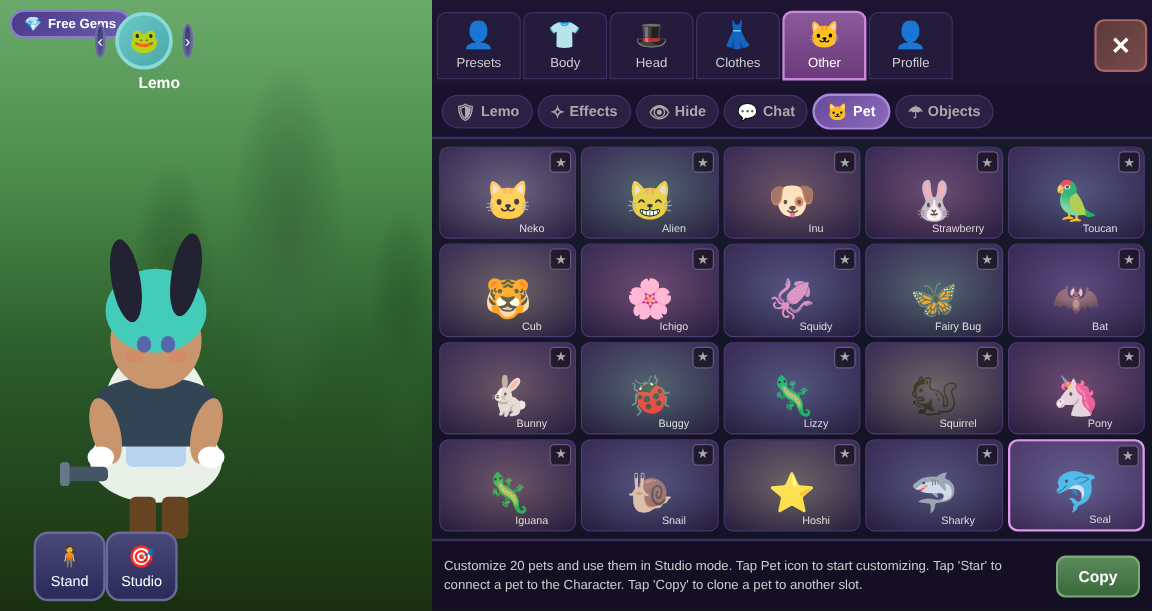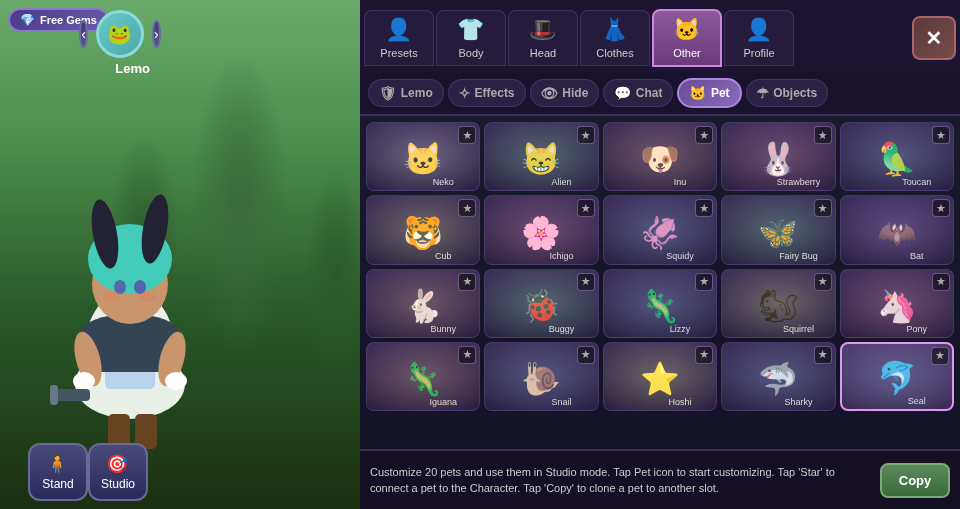--- a/index.html
+++ b/index.html
@@ -326,21 +326,20 @@
 
     
     #bottom-bar {
       background: rgba(20, 15, 35, 0.98);
       padding: 6px 10px;
       display: flex;
       align-items: center;
       justify-content: center;
       border-top: 2px solid rgba(100, 80, 150, 0.5);
       min-height: 60px;
-      margin-top: 32px;
     }
     #bottom-text {
       color: #ccc;
       font-size: 11px;
       line-height: 1.5;
       flex: 1;
       margin-right: 10px;
     }
     #copy-btn {
       background: linear-gradient(180deg, #5a8a5a, #3a6a3a);

